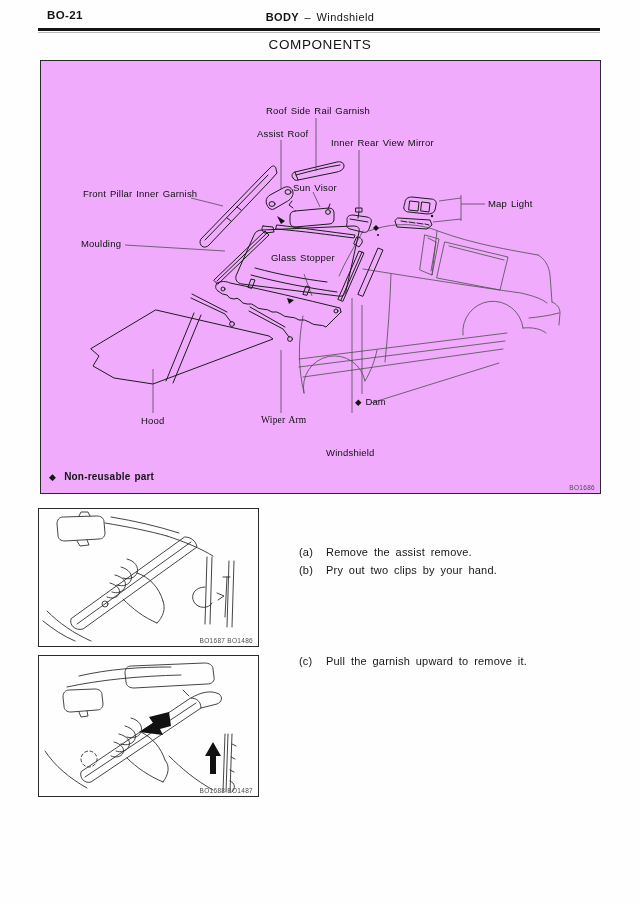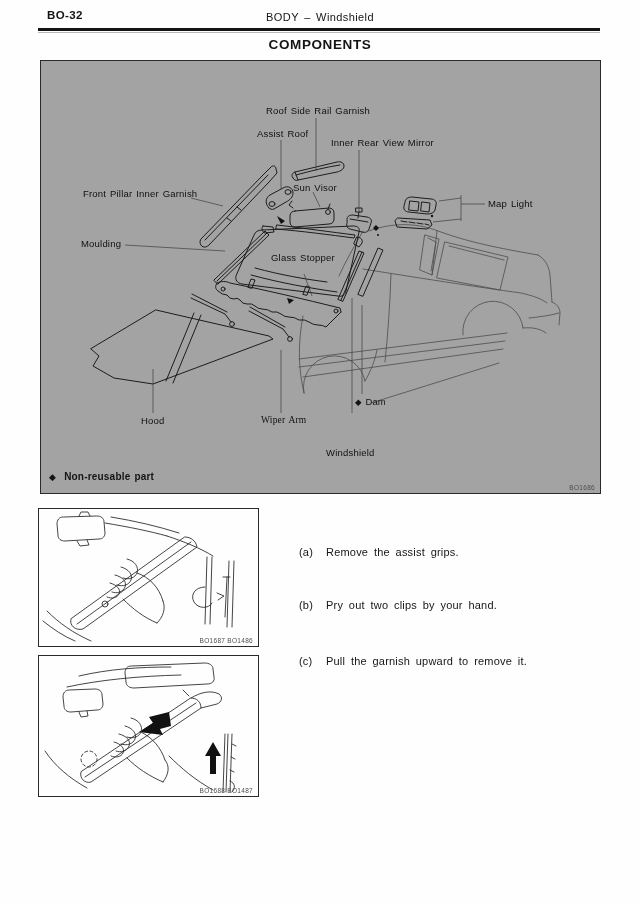--- a/index.html
+++ b/index.html
@@ -3,54 +3,54 @@
 <meta charset="utf-8">
 <style>
   html,body{margin:0;padding:0;background:#ffffff;}
   .page{
     position:relative;width:640px;height:904px;background:#fefefe;overflow:hidden;
     font-family:"Liberation Sans","DejaVu Sans",sans-serif;color:#141414;
   }
   
   .page-code{position:absolute;left:47px;top:9px;font-size:11.5px;font-weight:bold;letter-spacing:.4px;}
   .header-center{position:absolute;left:0;top:11px;width:640px;text-align:center;font-size:11px;letter-spacing:.4px;word-spacing:2px;}
-  .header-center .sec{font-weight:normal;}
+  .header-center .sec{font-weight:bold;}
   .header-rule{position:absolute;left:38px;top:28px;width:562px;height:2.6px;background:#141414;}
   .header-rule-shadow{position:absolute;left:38px;top:32px;width:562px;height:.8px;background:#b9b9b9;}
-  .components-title{position:absolute;left:40px;top:37px;width:560px;text-align:center;font-size:13.5px;font-weight:bold;letter-spacing:.6px;}
+  .components-title{position:absolute;left:40px;top:37px;width:560px;text-align:center;font-size:13.5px;font-weight:normal;letter-spacing:.6px;}
   
-  .diagram-box{position:absolute;left:40px;top:60px;width:559px;height:432px;border:1.2px solid #2a2a2a;background:#a3a3a3;}
+  .diagram-box{position:absolute;left:40px;top:60px;width:559px;height:432px;border:1.2px solid #2a2a2a;background:#f0abfc;}
   .diagram-box svg{position:absolute;left:0;top:0;}
   .dlabel{position:absolute;font-size:9.5px;letter-spacing:.2px;word-spacing:1px;white-space:nowrap;color:#101010;}
   .dam-row{position:absolute;left:314px;top:335px;font-size:9.5px;white-space:nowrap;}
   .dam-row .dia{font-size:8.5px;margin-right:4px;}
   .legend-row{position:absolute;left:8px;top:410px;font-size:10px;font-weight:bold;letter-spacing:.2px;word-spacing:1px;white-space:nowrap;}
   .legend-row .dia{font-size:9px;margin-right:8px;}
   .figid{position:absolute;right:5px;bottom:2px;font-size:6.5px;color:#4e4e4e;letter-spacing:.3px;}
   
   .removal-heading{position:absolute;left:277px;top:497px;font-size:14.5px;font-weight:bold;letter-spacing:.4px;word-spacing:2px;}
   .step-row{position:absolute;left:277px;top:527px;font-size:11px;font-weight:bold;letter-spacing:.2px;word-spacing:2px;white-space:nowrap;}
   .step-row .stepnum{display:inline-block;width:21px;}
   .substep{position:absolute;font-size:11px;letter-spacing:.2px;word-spacing:2.5px;white-space:nowrap;color:#161616;}
   .substep .slab{display:inline-block;width:27px;}
   .substep.a{left:299px;top:546px;}
-  .substep.b{left:299px;top:564px;margin-top:35px;}
+  .substep.b{left:299px;top:564px;}
   .substep.c{left:299px;top:655px;}
   
   .figure-box{position:absolute;left:38px;width:219px;border:1.1px solid #2a2a2a;background:#fefefe;}
   .figure-box.f1{top:508px;height:137px;}
   .figure-box.f2{top:655px;height:140px;}
   .figure-box svg{position:absolute;left:0;top:0;}
 </style>
 </head>
 <body>
 
 <div class="page">
 
-  <span class="page-code">BO-32</span>
+  <span class="page-code">BO-21</span>
   <div class="header-center">
     <span class="sec">BODY</span><span> –  Windshield</span>
   </div>
   <div class="header-rule"></div>
   <div class="header-rule-shadow"></div>
   <div class="components-title">COMPONENTS</div>
 
   <section class="diagram-box">
     <svg width="557" height="429" viewBox="0 0 557 429">
       <g fill="none" stroke="#4c4c4c" stroke-width="0.8" stroke-linecap="round" stroke-linejoin="round">
@@ -208,21 +208,21 @@
 
     <div class="legend-row">
       <span class="dia">◆</span><span>Non-reusable part</span>
     </div>
     <span class="figid">BO1686</span>
   </section>
 
 
 
   <div class="substep a">
-    <span class="slab">(a)</span><span>Remove the assist grips.</span>
+    <span class="slab">(a)</span><span>Remove the assist remove.</span>
   </div>
   <div class="substep b">
     <span class="slab">(b)</span><span>Pry out two clips by your hand.</span>
   </div>
   <div class="substep c">
     <span class="slab">(c)</span><span>Pull the garnish upward to remove it.</span>
   </div>
 
   <div class="figure-box f1">
     <svg width="217" height="135" viewBox="0 0 217 135">

